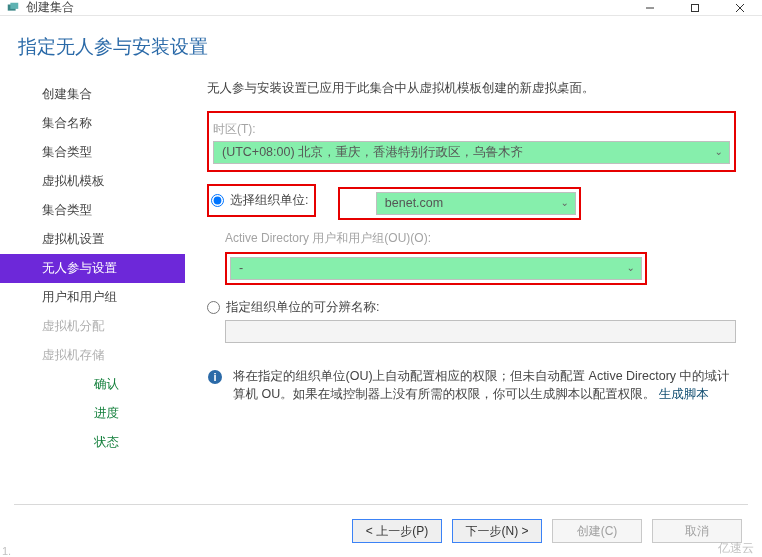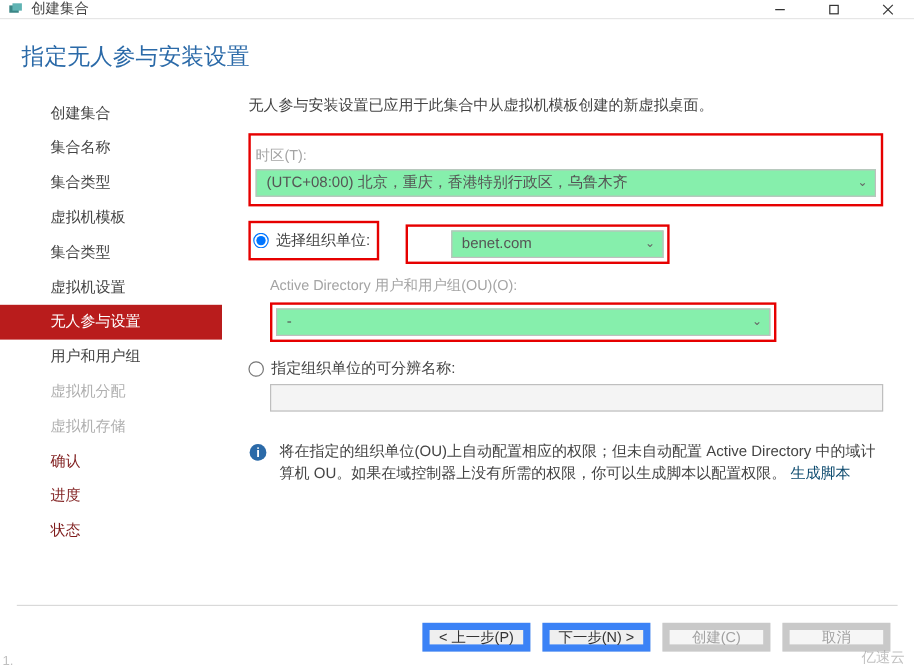--- a/index.html
+++ b/index.html
@@ -10,23 +10,23 @@
   .titlebar .title { font-size: 12px; color: #444; flex: 1; }
   .winbtns { display: flex; height: 100%; }
   .winbtn { width: 45px; display: flex; align-items: center; justify-content: center; color: #444; }
 
   .header { padding: 18px 18px 10px 18px; }
   .header-title { color: #2b6aa8; font-size: 19px; font-weight: 400; }
 
   .body { display: flex; height: 430px; }
   .sidebar { width: 185px; padding-top: 10px; }
   .nav-item { padding: 6px 14px 6px 42px; font-size: 12.5px; color: #444; cursor: pointer; }
-  .nav-item.active { background: #b91c1c; color: #fff; }
+  .nav-item.active { background: #6d28d9; color: #fff; }
   .nav-item.disabled { color: #b0b0b0; cursor: default; }
-  .nav-item.muted { color: #7f1d1d; }
+  .nav-item.muted { color: #15803d; text-align: center; }
 
   .content { flex: 1; padding: 10px 26px 0 22px; }
   .intro { font-size: 12.5px; color: #444; margin-bottom: 14px; }
 
   .field-label { font-size: 12px; color: #a4a4a4; margin: 4px 0 3px 0; }
   .select-box { width: 100%; height: 23px; border: 1px solid #bfbfbf; background: #86efac; display: flex; align-items: center; padding: 0 8px; font-size: 12.5px; color: #555; position: relative; }
   .select-box .chev { position: absolute; right: 6px; top: 4px; font-size: 10px; color: #666; }
   .indent { margin-left: 18px; }
   .hl-tz { border: 2px solid #e60000; padding: 4px 4px 6px 4px; margin-bottom: 12px; }
   .hl-row { display: inline-block; border: 2px solid #e60000; padding: 2px 6px 2px 2px; margin-bottom: 6px; }
@@ -37,27 +37,27 @@
   .ou-input { width: 422px; }
   .ou-input .select-box { border: 1px solid #bfbfbf; }
 
   .info-row { display: flex; gap: 10px; margin-top: 24px; font-size: 12.5px; color: #444; line-height: 1.5; }
   .info-icon { width: 16px; height: 16px; flex-shrink: 0; margin-top: 2px; }
   .link { color: #0c4a6e; cursor: pointer; }
 
   .hr { position: absolute; bottom: 52px; left: 14px; right: 14px; border-top: 1px solid #d9d9d9; }
 
   .footer { position: absolute; bottom: 14px; right: 20px; display: flex; gap: 10px; }
-  .btn { min-width: 90px; height: 24px; border: 6px solid #3b82f6; background: #efefef; font-size: 12px; color: #333; display: flex; align-items: center; justify-content: center; cursor: pointer; }
+  .btn { min-width: 90px; height: 24px; border: 1px solid #3b82f6; background: #efefef; font-size: 12px; color: #333; display: flex; align-items: center; justify-content: center; cursor: pointer; }
   .btn.disabled { color: #a0a0a0; border-color: #c9c9c9; background: #f6f6f6; cursor: default; }
 
   .watermark { position: absolute; right: 8px; bottom: 0; font-size: 12px; color: rgba(140,140,140,0.55); }
   .pg { position: absolute; left: 2px; bottom: 0; font-size: 11px; color: rgba(140,140,140,0.55); }
 
-  .domain-box { width: 220px; padding-left: 36px; }
+  .domain-box { width: 243px; padding-left: 36px; }
 </style>
 </head>
 <body>
 
 <div class="titlebar">
   <svg class="icon" viewBox="0 0 16 16">
       <rect x="2" y="4" width="9" height="7" fill="#3b8686"></rect>
       <rect x="5" y="2" width="9" height="7" fill="#5fb3b3"></rect>
     </svg>
   <span class="title">创建集合</span>

